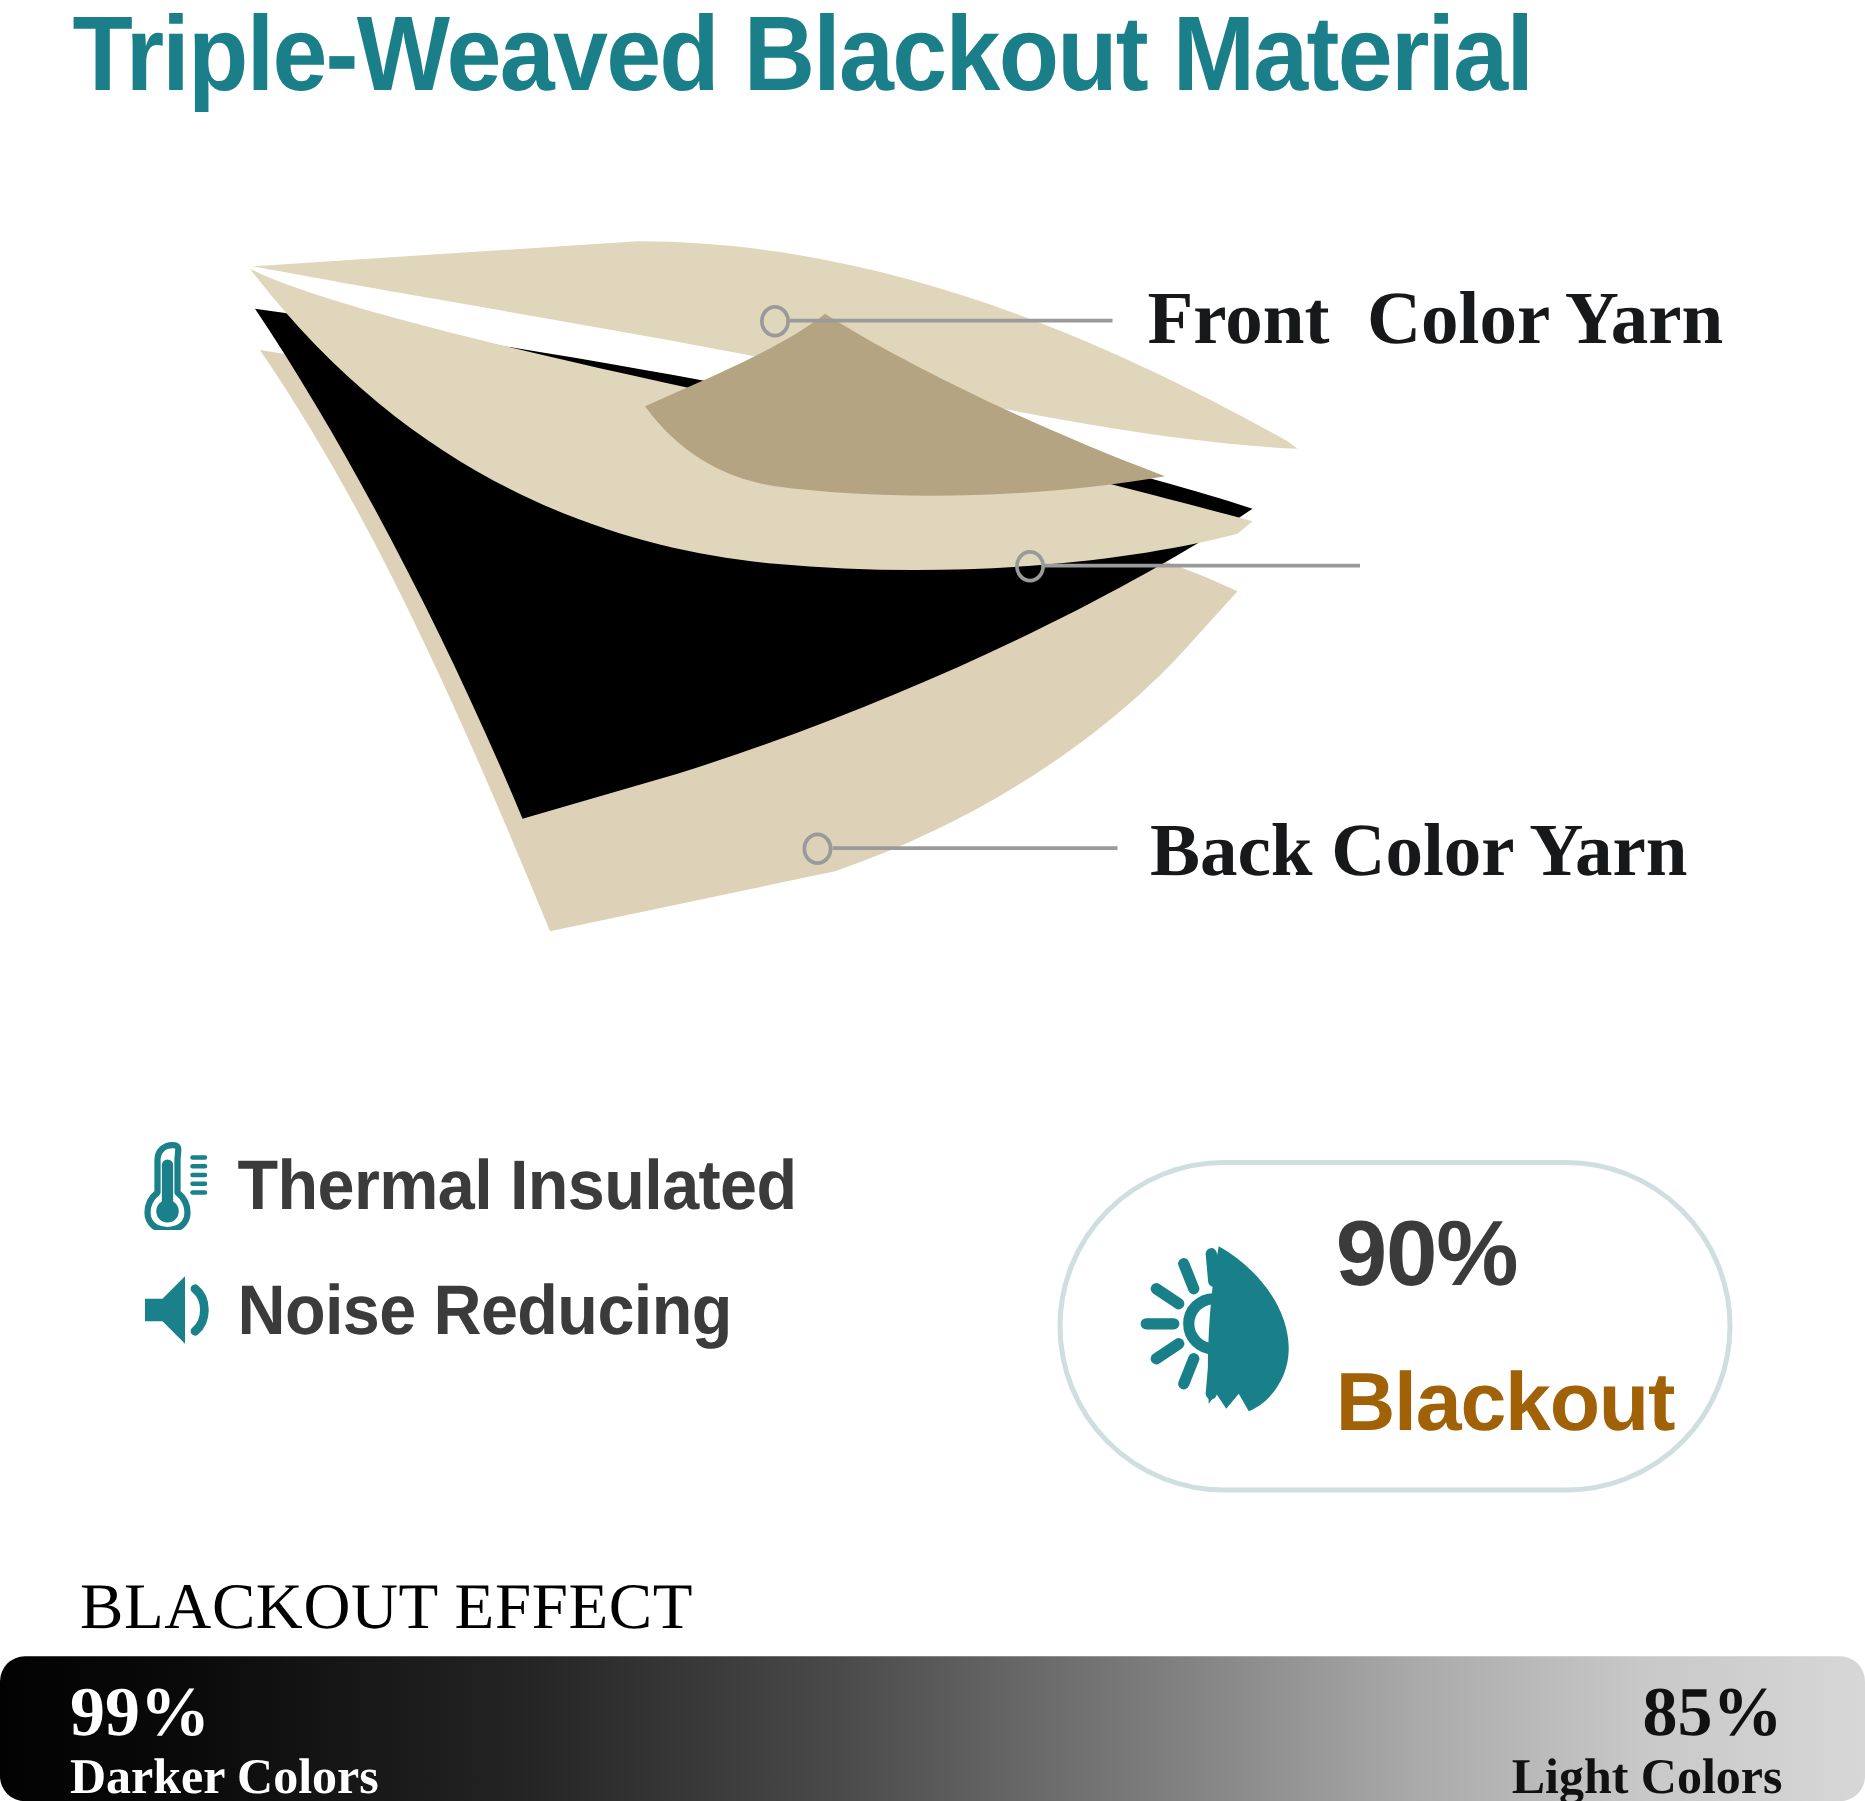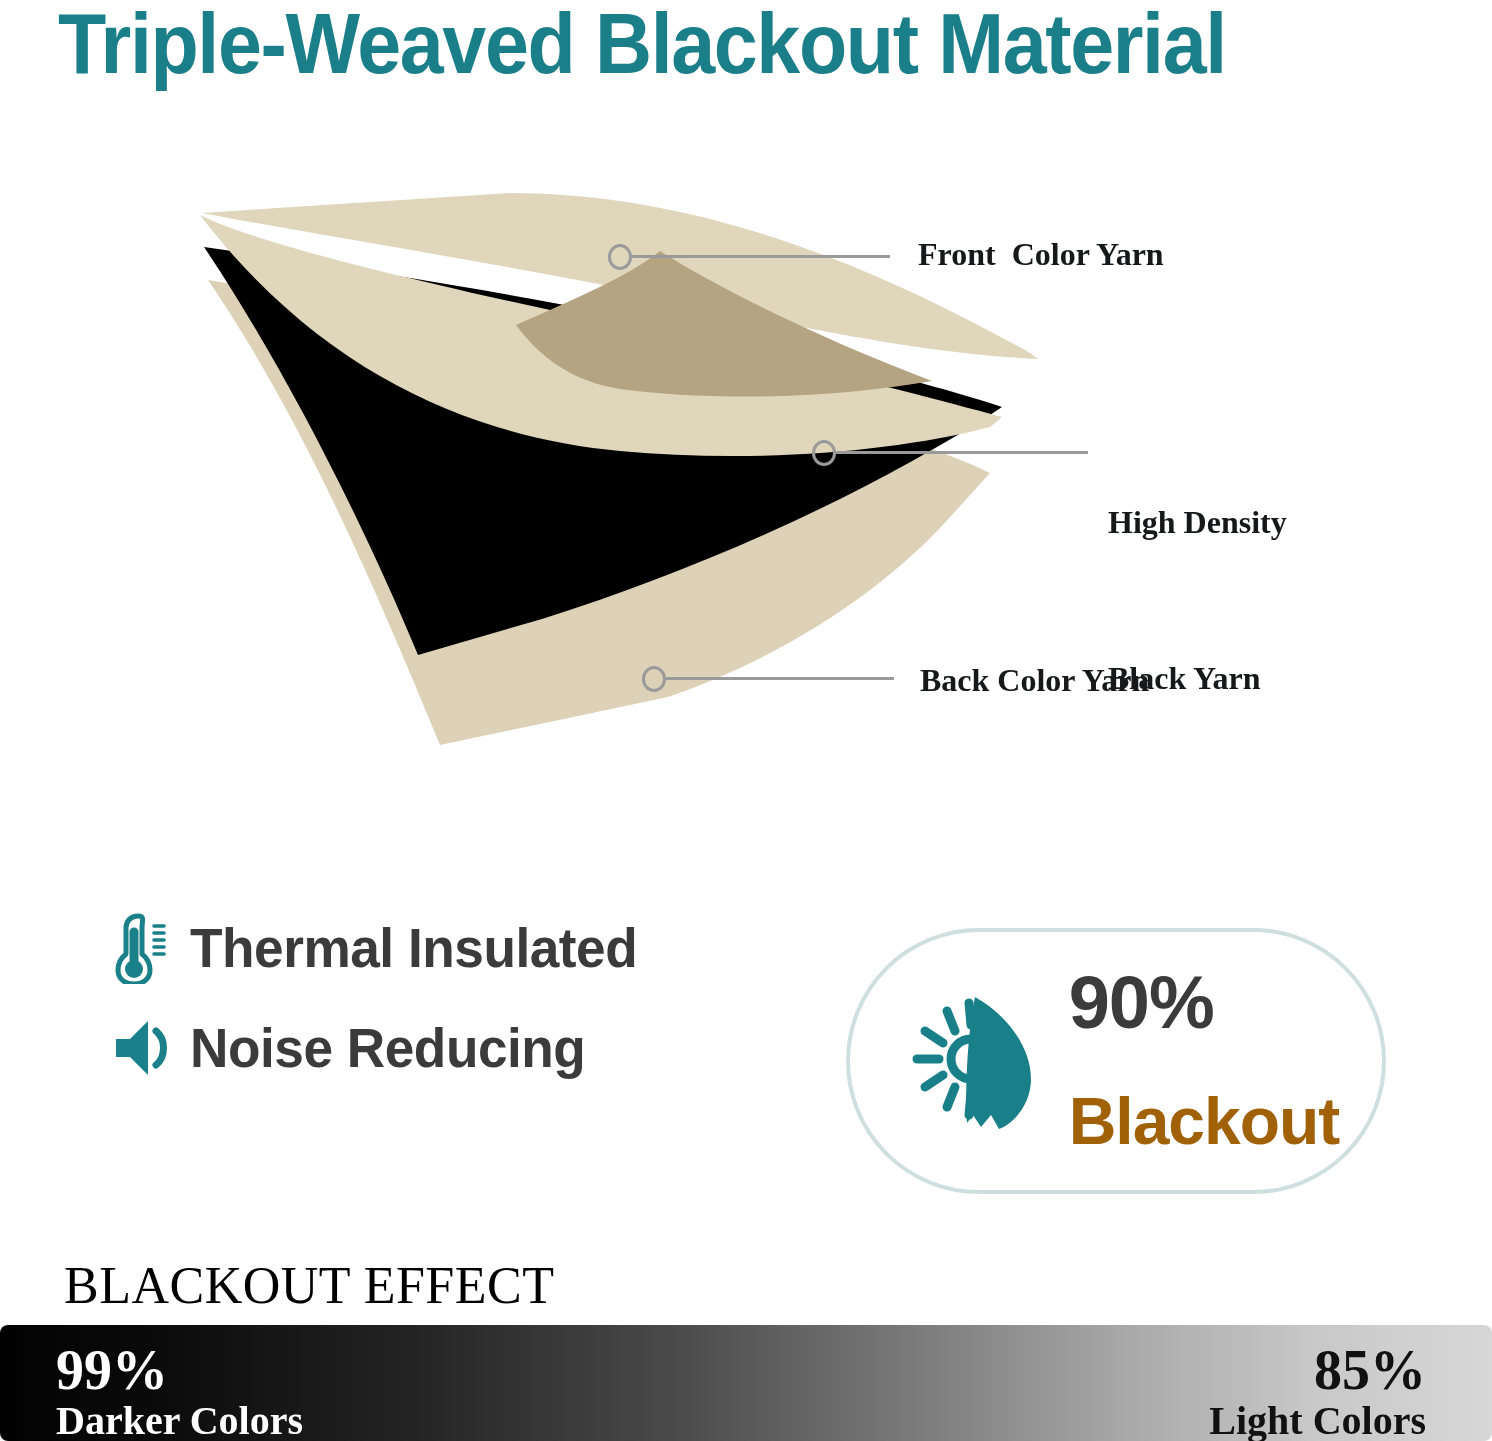--- a/index.html
+++ b/index.html
@@ -40,21 +40,21 @@
     width:900px; height:580px;
   }
   .diagram svg { display:block; width:100%; height:100%; }
 
   
   .callout {
     position:absolute;
     font-family:"Liberation Serif", serif;
     font-weight:bold;
     color:#17181a;
-    font-size:32px;
+    font-size:60px;
     line-height:52px;
     white-space:pre;
   }
   .callout.c1 { left:918px; top:228px; }
   .callout.c2 { left:1108px; top:392px; }
   .callout.c3 { left:920px; top:654px; }
 
   .leader {
     position:absolute;
     height:3px;
@@ -154,21 +154,21 @@
     line-height:56px;
     color:#000000;
     letter-spacing:0.5px;
     white-space:nowrap;
   }
 
   .gradient-bar {
     position:absolute;
     left:0px; top:1325px;
     width:1492px; height:116px;
-    border-radius:8px;
+    border-radius:20px;
     background:linear-gradient(90deg,
       #020202 0%,
       #0a0a0a 10%,
       #242424 28%,
       #4a4a4a 45%,
       #7d7d7d 62%,
       #aaaaaa 76%,
       #c8c8c8 88%,
       #d7d7d7 100%);
     overflow:hidden;
@@ -224,24 +224,20 @@
   <div class="leader" style="left:632px; top:255px; width:258px;"></div>
 
   <div class="leader-dot" style="left:812px; top:440px;"></div>
   <div class="leader" style="left:836px; top:451px; width:252px;"></div>
 
   <div class="leader-dot" style="left:642px; top:666px;"></div>
   <div class="leader" style="left:666px; top:677px; width:228px;"></div>
 
   <div class="callout c1">Front  Color Yarn</div>
 
-  <div class="callout c2">
-    <div>High Density</div>
-    <div>Black Yarn</div>
-  </div>
 
   <div class="callout c3">Back Color Yarn</div>
 
   <div class="features">
 
     <div class="feature-row">
       <span class="feature-icon">
         <svg width="54" height="72" viewBox="0 0 54 72" xmlns="http://www.w3.org/2000/svg">
           <path d="M26 4 C19 4 14 9 14 16 L14 42 C9 46 6 52 6 58 C6 67 13 72 22 72 C31 72 38 67 38 58 C38 52 35 46 30 42 L30 16 C30 9 33 4 26 4 Z" fill="none" stroke="#1a8089" stroke-width="5" stroke-linejoin="round"></path>
           <path d="M22 20 L22 52" stroke="#1a8089" stroke-width="9" stroke-linecap="round"></path>

